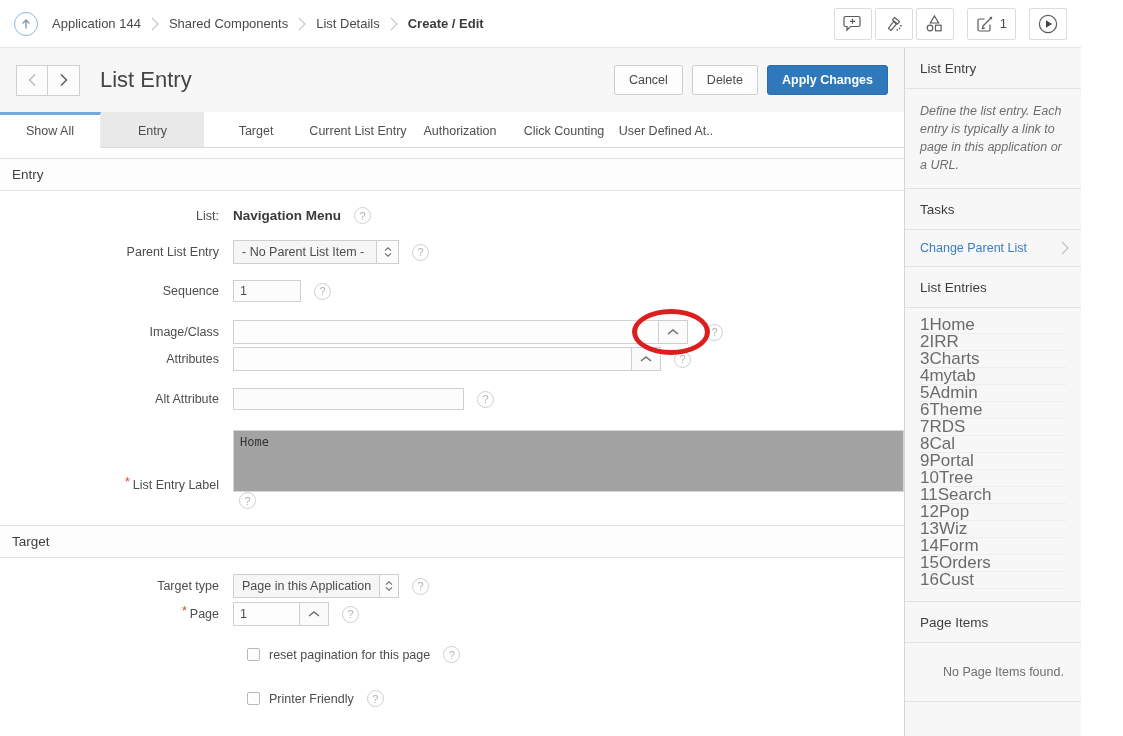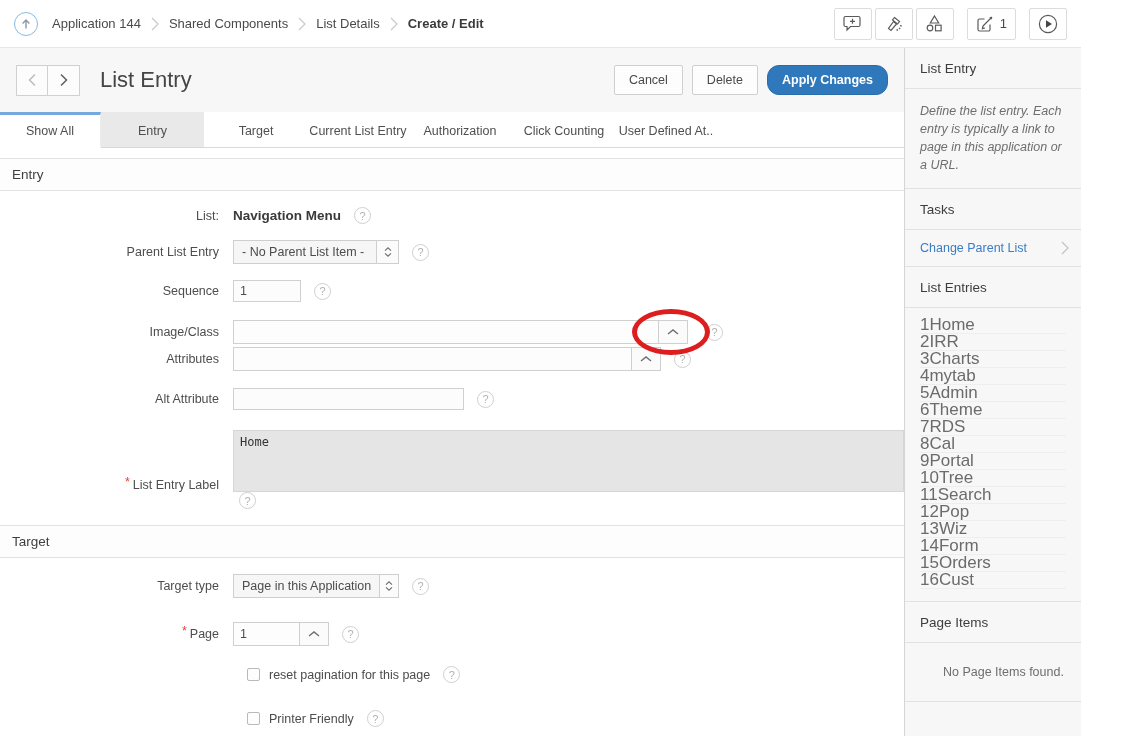--- a/index.html
+++ b/index.html
@@ -34,21 +34,21 @@
   .nav-btns { display:flex; }
   .nav-btn { width:32px; height:31px; background:#fcfcfc; border:1px solid #d0d0d0;
     display:flex; align-items:center; justify-content:center; cursor:pointer; }
   .nav-btn + .nav-btn { border-left:none; }
   .page-title { font-size:22px; color:#454545; margin-left:20px; font-weight:400; }
   .hdr-spacer { flex:1; }
   .btn { height:30px; padding:0 14px; font-size:12.5px; border-radius:2px; cursor:pointer;
     display:inline-flex; align-items:center; }
   .btn.plain { background:#fdfdfd; border:1px solid #cfcfcf; color:#4a4a4a; margin-left:9px; }
   .btn.hot { background:#2f78bc; border:1px solid #2a6daa; color:#fff; font-weight:bold;
-    margin-left:9px; border-radius:12px; }
+    margin-left:9px; border-radius:3px; }
 
   
   .tabbar { height:36px; background:#fff; border-bottom:1px solid #d9d9d9; display:flex;
     font-size:12.5px; color:#4f4f4f; }
   .tab { display:flex; align-items:center; justify-content:center; cursor:pointer;
     padding-top:3px; white-space:nowrap; }
   .tab.active { background:#fff; border-top:3px solid #74a9dc; padding-top:0;
     border-right:1px solid #ececec; margin-bottom:-1px; border-bottom:1px solid #fff; }
   .tab.shaded { background:#e9e9e9; }
 
@@ -69,21 +69,21 @@
   .combo-btn { width:30px; height:24px; border:1px solid #cfcfcf; background:#fbfbfb;
     display:flex; align-items:center; justify-content:center; cursor:pointer; }
   .selectbox { width:166px; height:24px; border:1px solid #cfcfcf; background:#f6f6f6;
     display:flex; align-items:center; cursor:pointer; }
   .selectbox .sel-text { flex:1; padding:0 8px; font-size:12.5px; color:#4c4c4c; white-space:nowrap; }
   .sel-spin { width:22px; height:100%; border-left:1px solid #cfcfcf; display:flex;
     flex-direction:column; align-items:center; justify-content:center; background:#fbfbfb; }
   .helpic { width:17px; height:17px; border:1px solid #cfcfcf; border-radius:50%;
     color:#b3b3b3; font-size:11px; display:inline-flex; align-items:center; justify-content:center;
     margin-left:13px; flex-shrink:0; cursor:pointer; }
-  .textarea { width:671px; height:62px; border:1px solid #d6d6d6; background:#e5e5e5;
+  .textarea { width:671px; height:62px; border:1px solid #d6d6d6; background:#a3a3a3;
     font-family:"DejaVu Sans Mono", monospace; font-size:12px; color:#333; padding:4px 6px;
     resize:none; }
   .cbrow { display:flex; align-items:center; margin-left:247px; }
   .checkbox { width:13px; height:13px; border:1px solid #b9b9b9; border-radius:2px;
     background:#fdfdfd; margin-right:9px; cursor:pointer; flex-shrink:0; }
   .cbl { font-size:12.5px; color:#4c4c4c; }
 
   
   .red-ellipse { position:absolute; left:399px; top:-11px; width:78px; height:46px;
     border:5px solid #dc1e1e; border-radius:50%; pointer-events:none; z-index:6; }
@@ -285,21 +285,21 @@
         </div>
         <div class="frow" style="margin-bottom:10px">
           <div class="flabel"></div>
           <span class="helpic" style="margin-left:6px">?</span>
         </div>
       </div>
 
       <div class="section-hd">Target</div>
       <div class="form-area">
 
-        <div class="frow" style="margin-bottom:24px">
+        <div class="frow" style="margin-bottom:4px">
           <div class="flabel">Target type</div>
           <div class="selectbox">
             <span class="sel-text">Page in this Application</span>
             <span class="sel-spin">
               <svg width="8" height="10" viewBox="0 0 8 10" fill="none" stroke="#6e6e6e" stroke-width="1.1">
                 <polyline points="1,3.6 4,0.8 7,3.6"></polyline>
                   <polyline points="1,6.4 4,9.2 7,6.4"></polyline>
               </svg>
             </span>
           </div>

